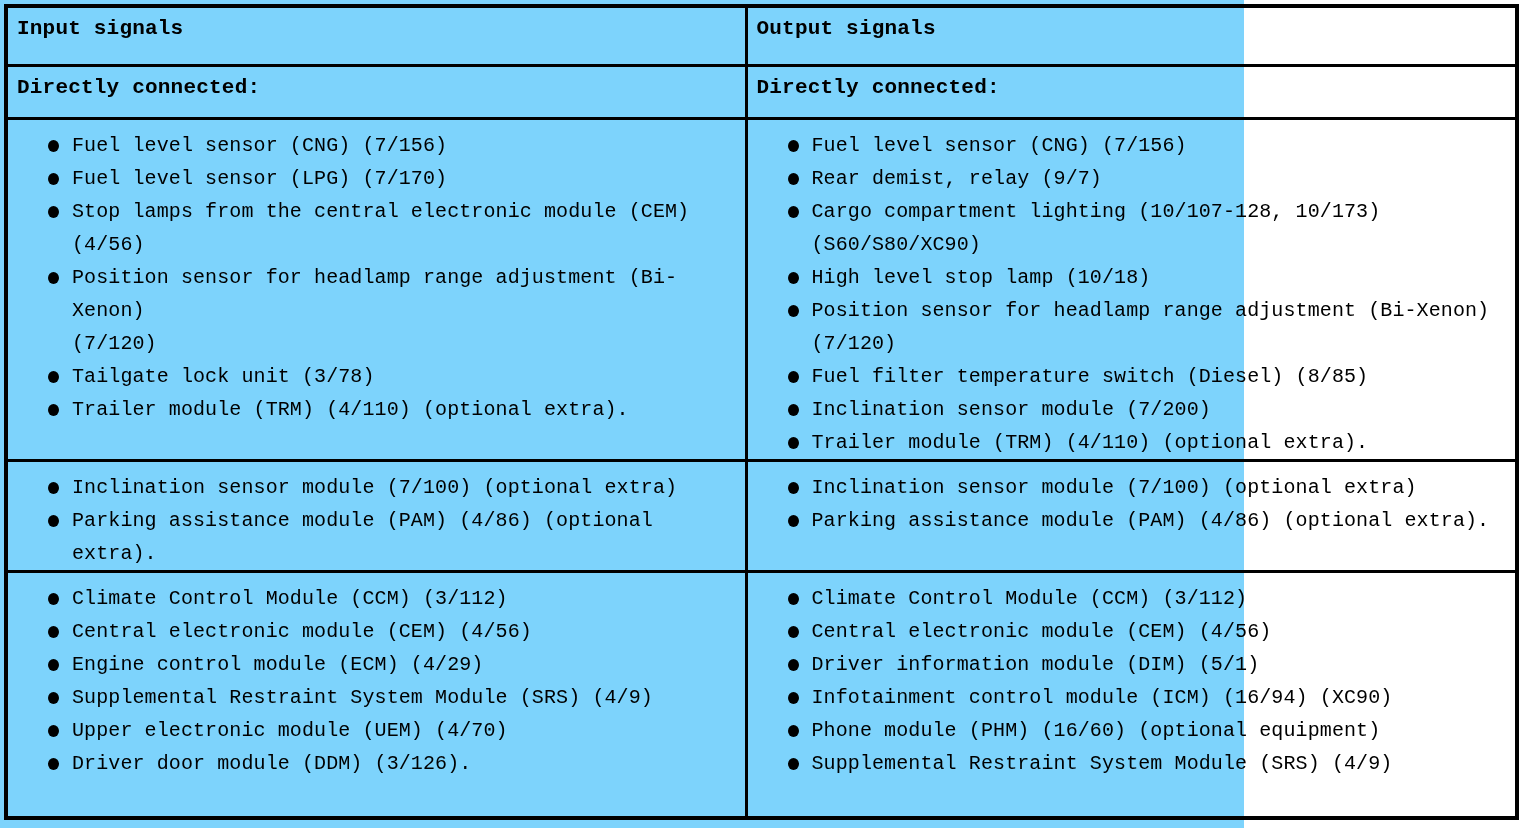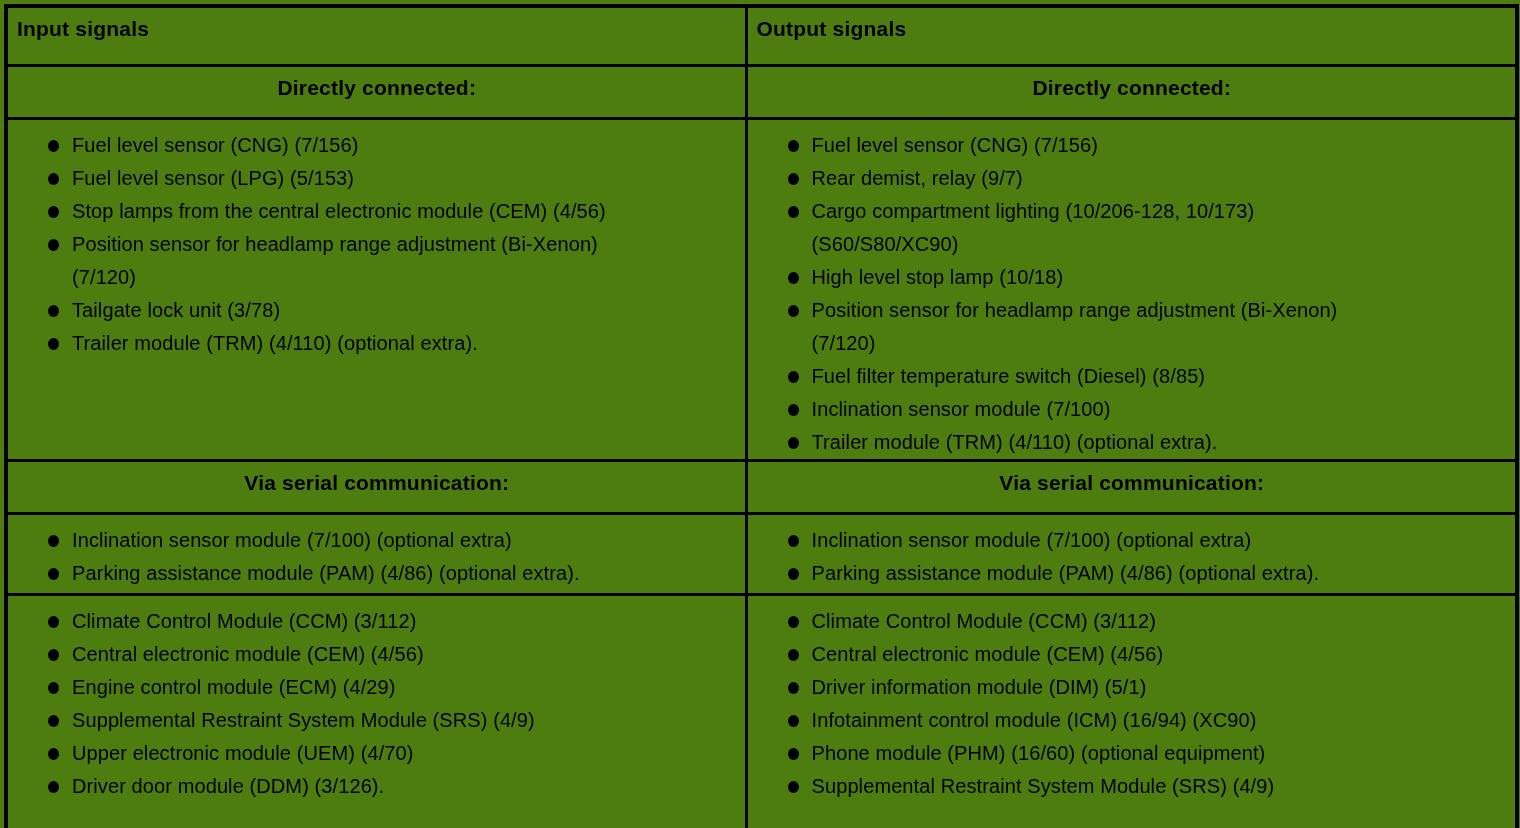--- a/index.html
+++ b/index.html
@@ -7,23 +7,24 @@
     padding: 0;
     background: #ffffff;
     width: 1520px;
     height: 828px;
     overflow: hidden;
     font-family: "Liberation Sans", sans-serif;
     color: #000;
   }
   .page {
     position: relative;
-    width: 1520px;
+    width: 1244px;
     height: 828px;
-    background: #4d7c0f;
+    background: #7dd3fc;
+    font-family: Liberation Mono, monospace;
   }
   table.signals {
     position: absolute;
     left: 4px;
     top: 4px;
     width: 1511px;
     border-collapse: collapse;
     table-layout: fixed;
   }
   table.signals, table.signals td {
@@ -36,21 +37,21 @@
     vertical-align: top;
     padding: 0;
   }
   .hdr-cell {
     font-size: 21px;
     font-weight: bold;
     padding: 9px 8px 6px 9px;
     letter-spacing: 0.2px;
   }
   tr.row-colhead td { height: 41px; }
-  tr.row-subhead td { height: 35px; text-align: center; }
+  tr.row-subhead td { height: 35px; }
   tr.row-list-1 td { height: 333px; }
   tr.row-list-2 td { height: 78px; }
   tr.row-list-3 td { height: 243px; }
   ul.signal-list {
     margin: 9px 0 0 0;
     padding: 0 6px 0 64px;
     list-style: none;
   }
   ul.signal-list li {
     position: relative;
@@ -88,48 +89,44 @@
 
     <tr class="row-subhead">
       <td class="hdr-cell">Directly connected:</td>
       <td class="hdr-cell">Directly connected:</td>
     </tr>
 
     <tr class="row-list-1">
       <td>
         <ul class="signal-list">
           <li>Fuel level sensor (CNG) (7/156)</li>
-          <li>Fuel level sensor (LPG) (5/153)</li>
+          <li>Fuel level sensor (LPG) (7/170)</li>
           <li>Stop lamps from the central electronic module (CEM) (4/56)</li>
           <li>Position sensor for headlamp range adjustment (Bi-Xenon)
 (7/120)</li>
           <li>Tailgate lock unit (3/78)</li>
           <li>Trailer module (TRM) (4/110) (optional extra).</li>
         </ul>
       </td>
       <td>
         <ul class="signal-list">
           <li>Fuel level sensor (CNG) (7/156)</li>
           <li>Rear demist, relay (9/7)</li>
-          <li>Cargo compartment lighting (10/206-128, 10/173)
+          <li>Cargo compartment lighting (10/107-128, 10/173)
 (S60/S80/XC90)</li>
           <li>High level stop lamp (10/18)</li>
           <li>Position sensor for headlamp range adjustment (Bi-Xenon)
 (7/120)</li>
           <li>Fuel filter temperature switch (Diesel) (8/85)</li>
-          <li>Inclination sensor module (7/100)</li>
+          <li>Inclination sensor module (7/200)</li>
           <li>Trailer module (TRM) (4/110) (optional extra).</li>
         </ul>
       </td>
     </tr>
 
-    <tr class="row-subhead">
-      <td class="hdr-cell">Via serial communication:</td>
-      <td class="hdr-cell">Via serial communication:</td>
-    </tr>
 
     <tr class="row-list-2">
       <td>
         <ul class="signal-list">
           <li>Inclination sensor module (7/100) (optional extra)</li>
           <li>Parking assistance module (PAM) (4/86) (optional extra).</li>
         </ul>
       </td>
       <td>
         <ul class="signal-list">

